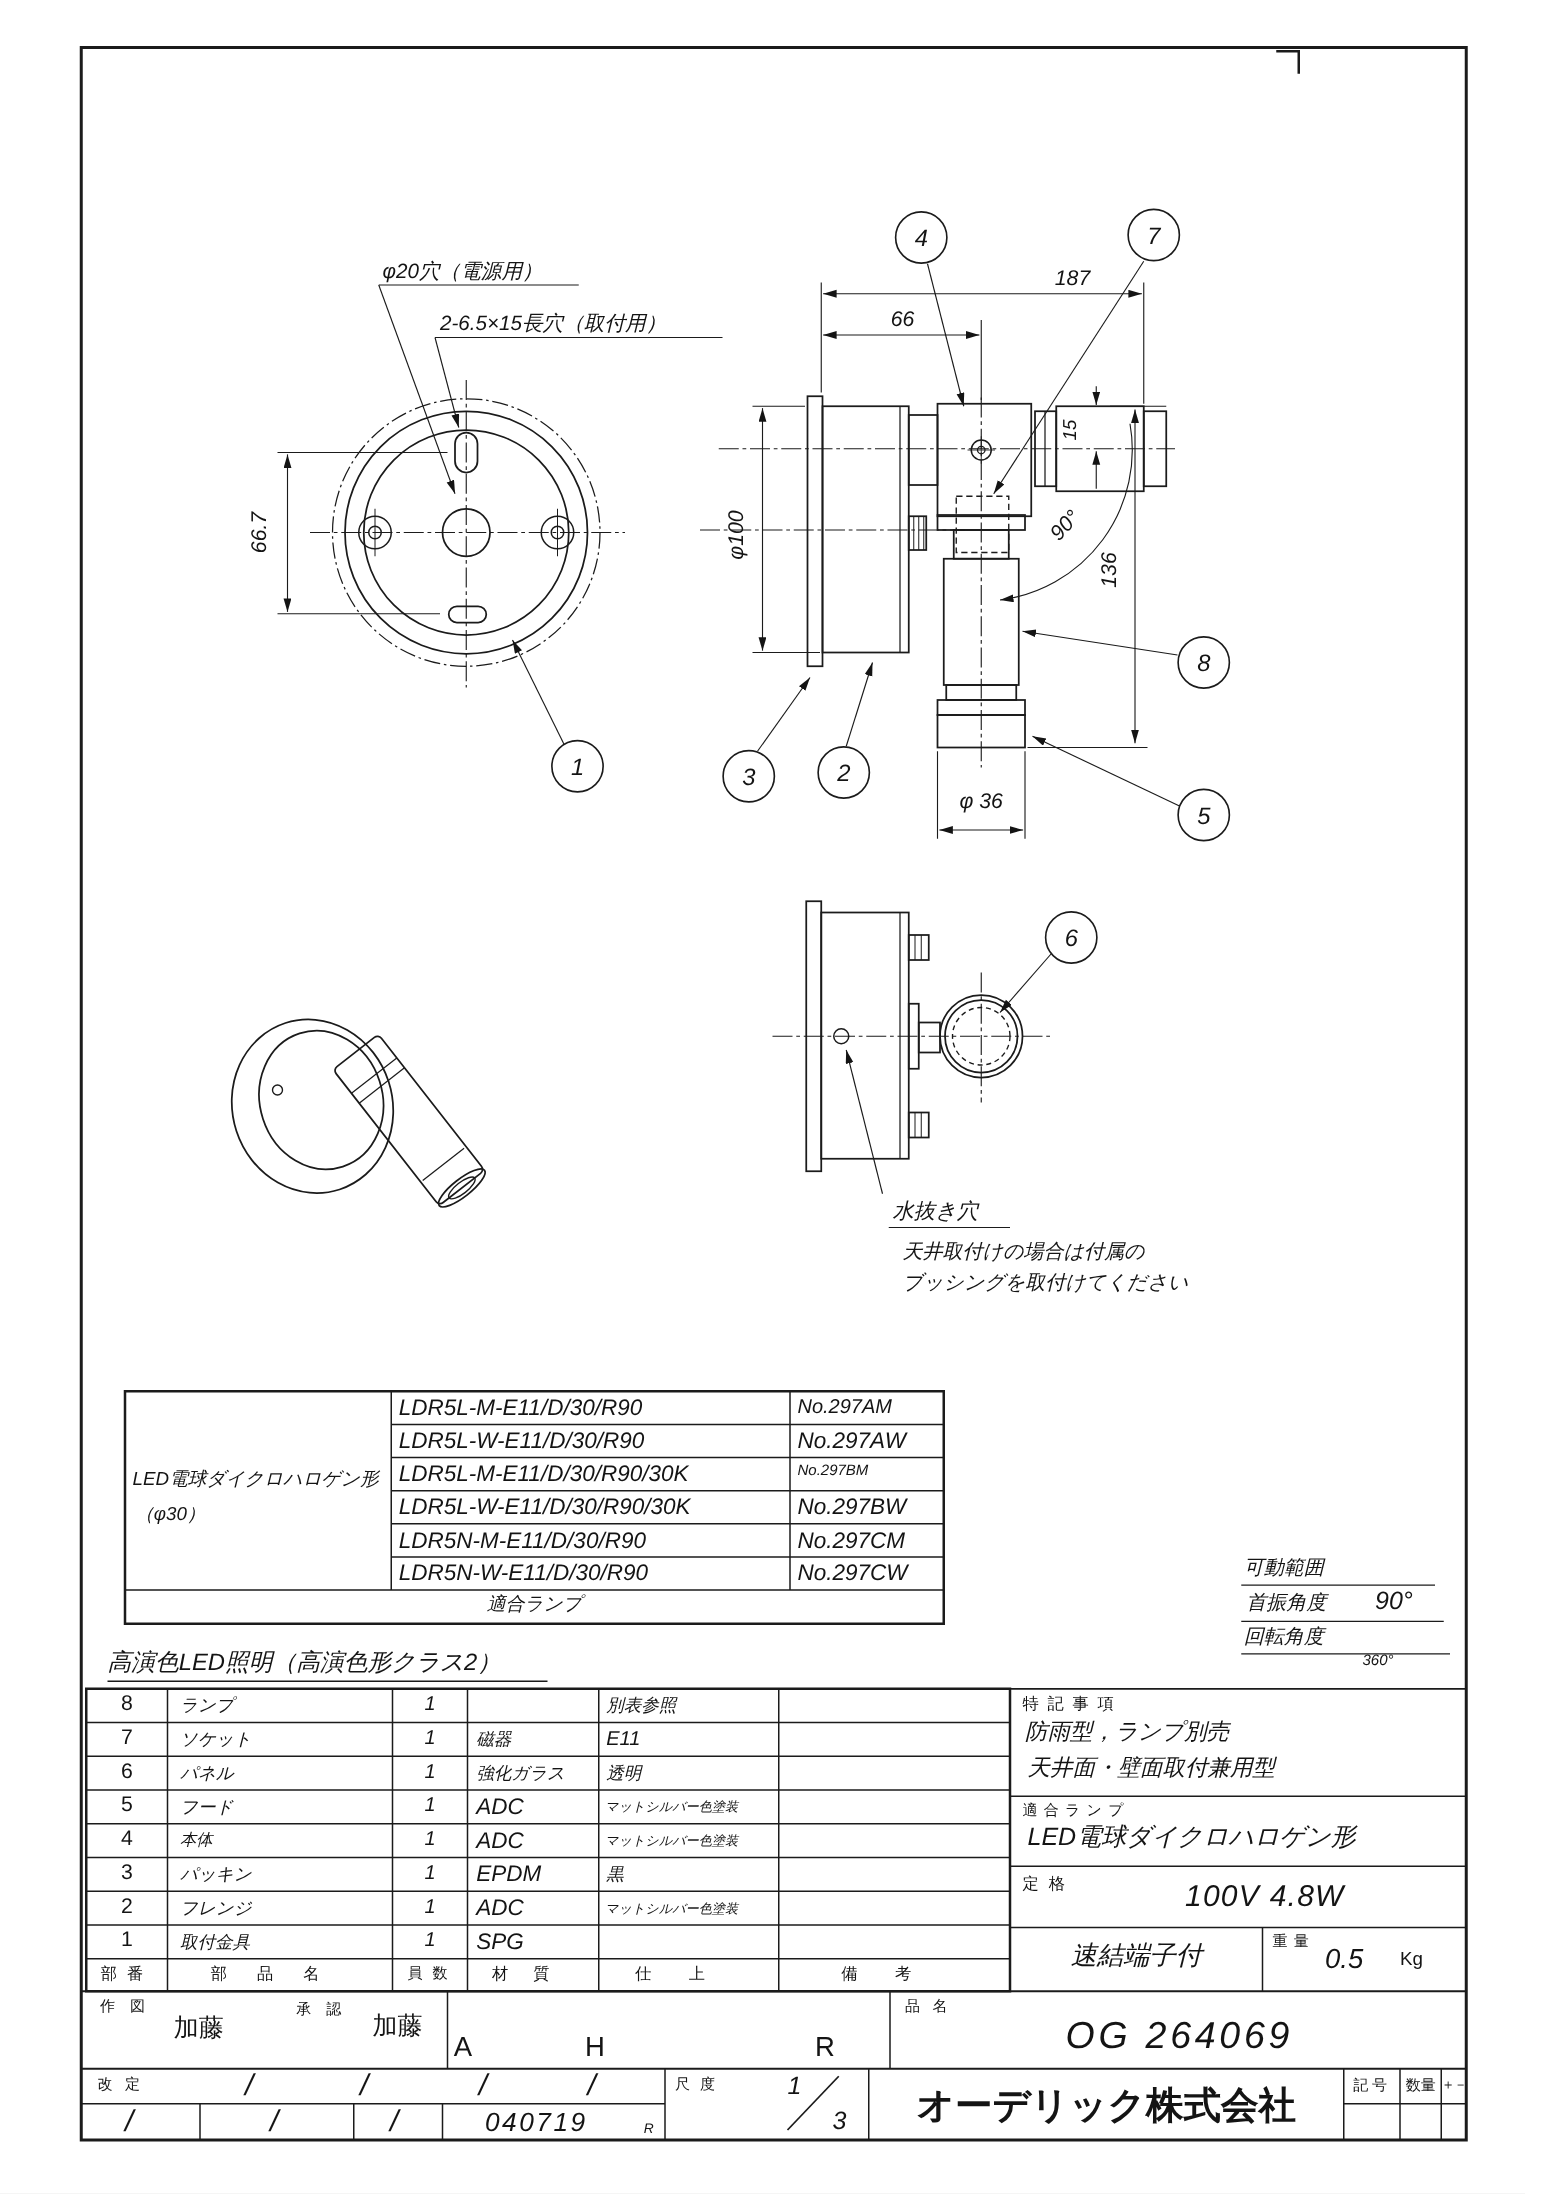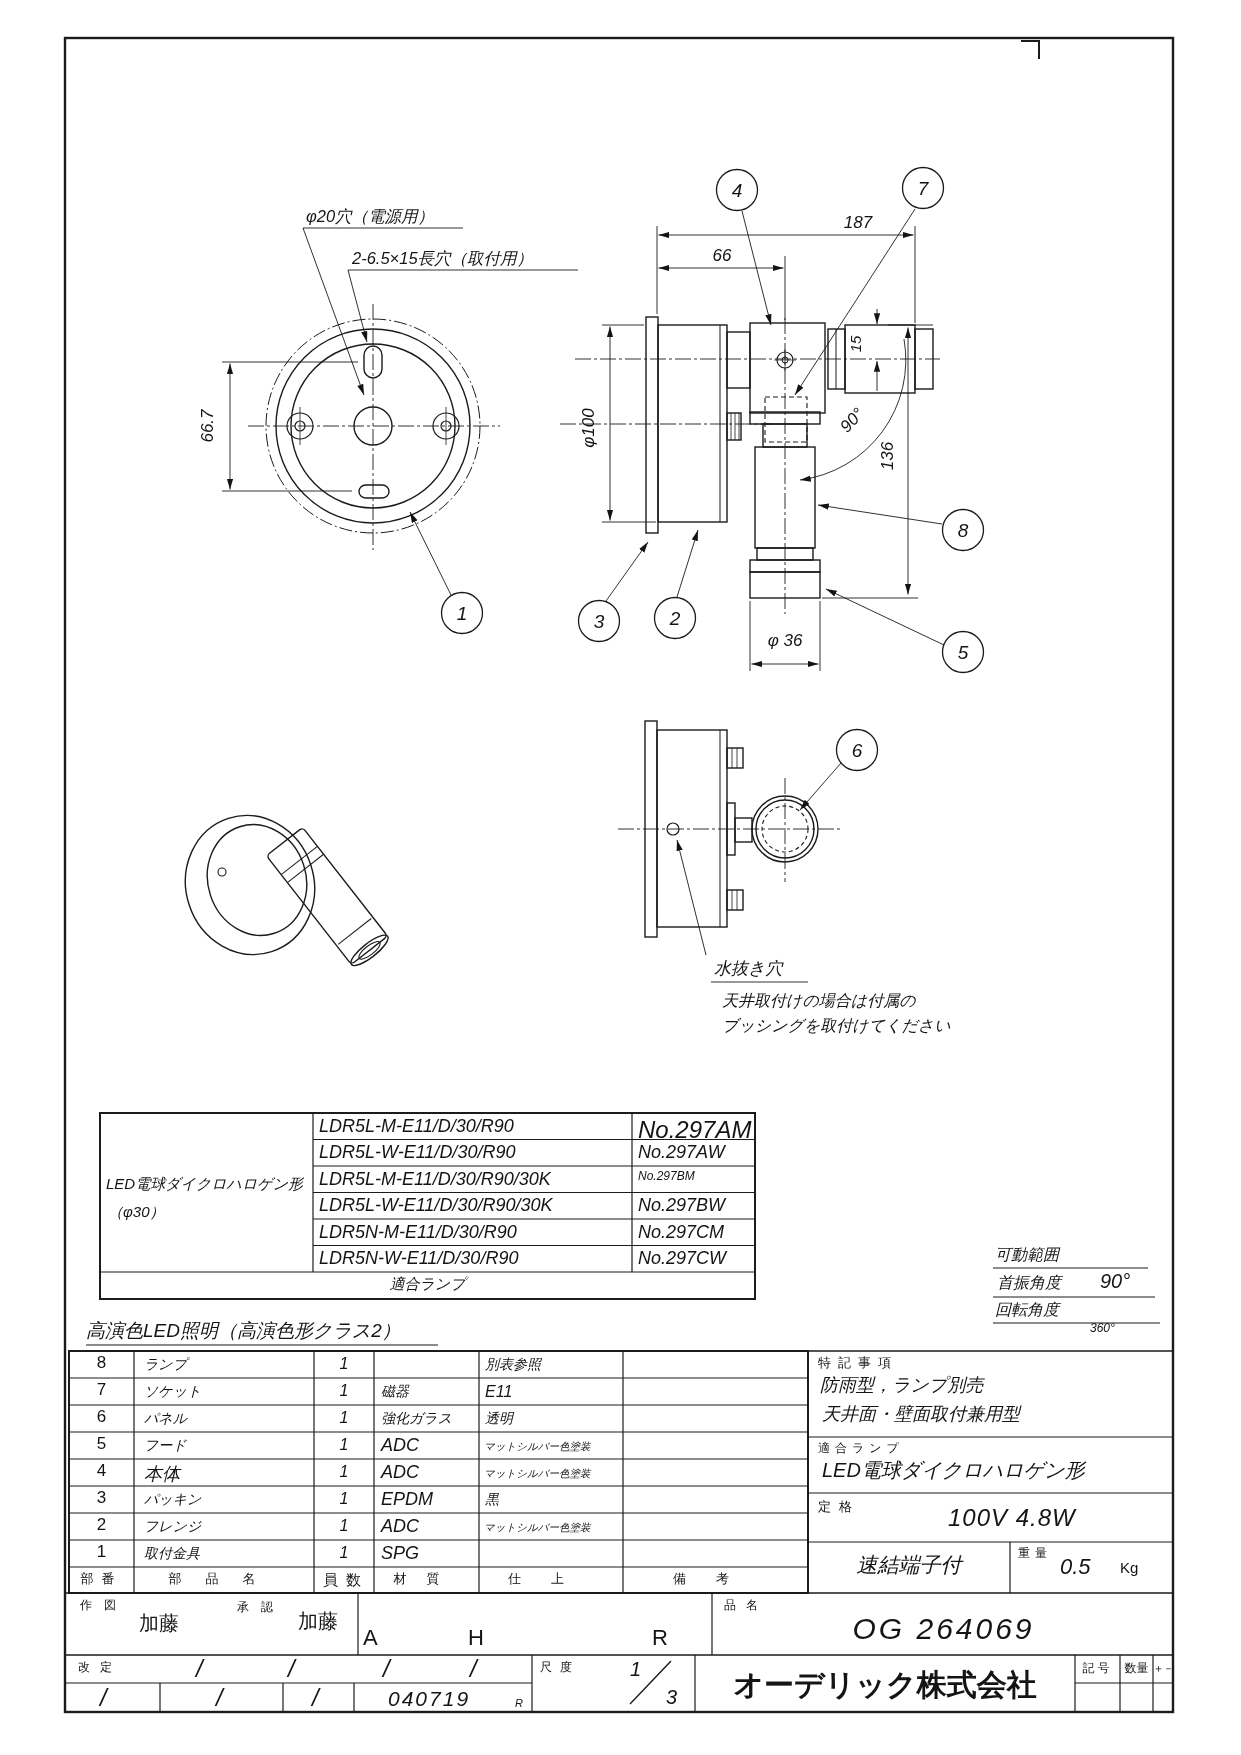--- a/index.html
+++ b/index.html
@@ -257,21 +257,21 @@
 </svg>
 
 <span class="t" style="left:106px;top:1176px;font-size:15px">LED電球ダイクロハロゲン形</span>
 <span class="t" style="left:108px;top:1204px;font-size:15px">（φ30）</span>
 <span class="t" style="left:319px;top:1117px;font-size:18px">LDR5L-M-E11/D/30/R90</span>
 <span class="t" style="left:319px;top:1143px;font-size:18px">LDR5L-W-E11/D/30/R90</span>
 <span class="t" style="left:319px;top:1170px;font-size:18px">LDR5L-M-E11/D/30/R90/30K</span>
 <span class="t" style="left:319px;top:1196px;font-size:18px">LDR5L-W-E11/D/30/R90/30K</span>
 <span class="t" style="left:319px;top:1223px;font-size:18px">LDR5N-M-E11/D/30/R90</span>
 <span class="t" style="left:319px;top:1249px;font-size:18px">LDR5N-W-E11/D/30/R90</span>
-<span class="t" style="left:638px;top:1117px;font-size:24px">No.297AM</span>
+<span class="t" style="left:638px;top:1117px;font-size:16px">No.297AM</span>
 <span class="t" style="left:638px;top:1143px;font-size:18px">No.297AW</span>
 <span class="t" style="left:638px;top:1170px;font-size:12px">No.297BM</span>
 <span class="t" style="left:638px;top:1196px;font-size:18px">No.297BW</span>
 <span class="t" style="left:638px;top:1223px;font-size:18px">No.297CM</span>
 <span class="t" style="left:638px;top:1249px;font-size:18px">No.297CW</span>
 <span class="t c" style="left:100px;top:1276px;width:655px;font-size:15px">適合ランプ</span>
 
 <span class="t" style="left:86px;top:1321px;font-size:19px">高演色LED照明（高演色形クラス2）</span>
 <span class="t" style="left:995px;top:1246px;font-size:16px">可動範囲</span>
 <span class="t" style="left:997px;top:1274px;font-size:16px">首振角度</span>
@@ -284,21 +284,21 @@
 <span class="t up c" style="left:69px;top:1408px;width:65px;font-size:17px">6</span>
 <span class="t up c" style="left:69px;top:1435px;width:65px;font-size:17px">5</span>
 <span class="t up c" style="left:69px;top:1462px;width:65px;font-size:17px">4</span>
 <span class="t up c" style="left:69px;top:1489px;width:65px;font-size:17px">3</span>
 <span class="t up c" style="left:69px;top:1516px;width:65px;font-size:17px">2</span>
 <span class="t up c" style="left:69px;top:1543px;width:65px;font-size:17px">1</span>
 <span class="t" style="left:144px;top:1357px;font-size:14px">ランプ</span>
 <span class="t" style="left:144px;top:1384px;font-size:14px">ソケット</span>
 <span class="t" style="left:144px;top:1411px;font-size:14px">パネル</span>
 <span class="t" style="left:144px;top:1438px;font-size:14px">フード</span>
-<span class="t" style="left:144px;top:1465px;font-size:18px">本体</span>
+<span class="t" style="left:144px;top:1465px;font-size:13px">本体</span>
 <span class="t" style="left:144px;top:1492px;font-size:14px">パッキン</span>
 <span class="t" style="left:144px;top:1519px;font-size:14px">フレンジ</span>
 <span class="t" style="left:144px;top:1546px;font-size:14px">取付金具</span>
 <span class="t c" style="left:314px;top:1355px;width:60px;font-size:16px">1</span>
 <span class="t c" style="left:314px;top:1382px;width:60px;font-size:16px">1</span>
 <span class="t c" style="left:314px;top:1409px;width:60px;font-size:16px">1</span>
 <span class="t c" style="left:314px;top:1436px;width:60px;font-size:16px">1</span>
 <span class="t c" style="left:314px;top:1463px;width:60px;font-size:16px">1</span>
 <span class="t c" style="left:314px;top:1490px;width:60px;font-size:16px">1</span>
 <span class="t c" style="left:314px;top:1517px;width:60px;font-size:16px">1</span>
@@ -312,21 +312,21 @@
 <span class="t" style="left:381px;top:1544px;font-size:18px">SPG</span>
 <span class="t" style="left:485px;top:1357px;font-size:14px">別表参照</span>
 <span class="t" style="left:485px;top:1383px;font-size:16px">E11</span>
 <span class="t" style="left:485px;top:1411px;font-size:14px">透明</span>
 <span class="t" style="left:484px;top:1441px;font-size:10.5px">マットシルバー色塗装</span>
 <span class="t" style="left:484px;top:1468px;font-size:10.5px">マットシルバー色塗装</span>
 <span class="t" style="left:485px;top:1492px;font-size:14px">黒</span>
 <span class="t" style="left:484px;top:1522px;font-size:10.5px">マットシルバー色塗装</span>
 <span class="t up c" style="left:69px;top:1572px;width:65px;font-size:13px;letter-spacing:8px">部番</span>
 <span class="t up c" style="left:134px;top:1572px;width:180px;font-size:13px;letter-spacing:24px">部品名</span>
-<span class="t up c" style="left:314px;top:1572px;width:64px;font-size:15px;letter-spacing:8px">員数</span>
+<span class="t up c" style="left:314px;top:1572px;width:64px;font-size:12px;letter-spacing:8px">員数</span>
 <span class="t up c" style="left:374px;top:1572px;width:105px;font-size:13px;letter-spacing:20px">材質</span>
 <span class="t up c" style="left:479px;top:1572px;width:144px;font-size:13px;letter-spacing:30px">仕上</span>
 <span class="t up c" style="left:623px;top:1572px;width:186px;font-size:13px;letter-spacing:30px">備考</span>
 
 <span class="t up" style="left:818px;top:1356px;font-size:13px;letter-spacing:7px">特記事項</span>
 <span class="t" style="left:820px;top:1376px;font-size:18px">防雨型，ランプ別売</span>
 <span class="t" style="left:822px;top:1405px;font-size:18px">天井面・壁面取付兼用型</span>
 <span class="t up" style="left:818px;top:1442px;font-size:12px;letter-spacing:5px">適合ランプ</span>
 <span class="t" style="left:822px;top:1459px;font-size:20px">LED電球ダイクロハロゲン形</span>
 <span class="t up" style="left:818px;top:1500px;font-size:13px;letter-spacing:8px">定格</span>

